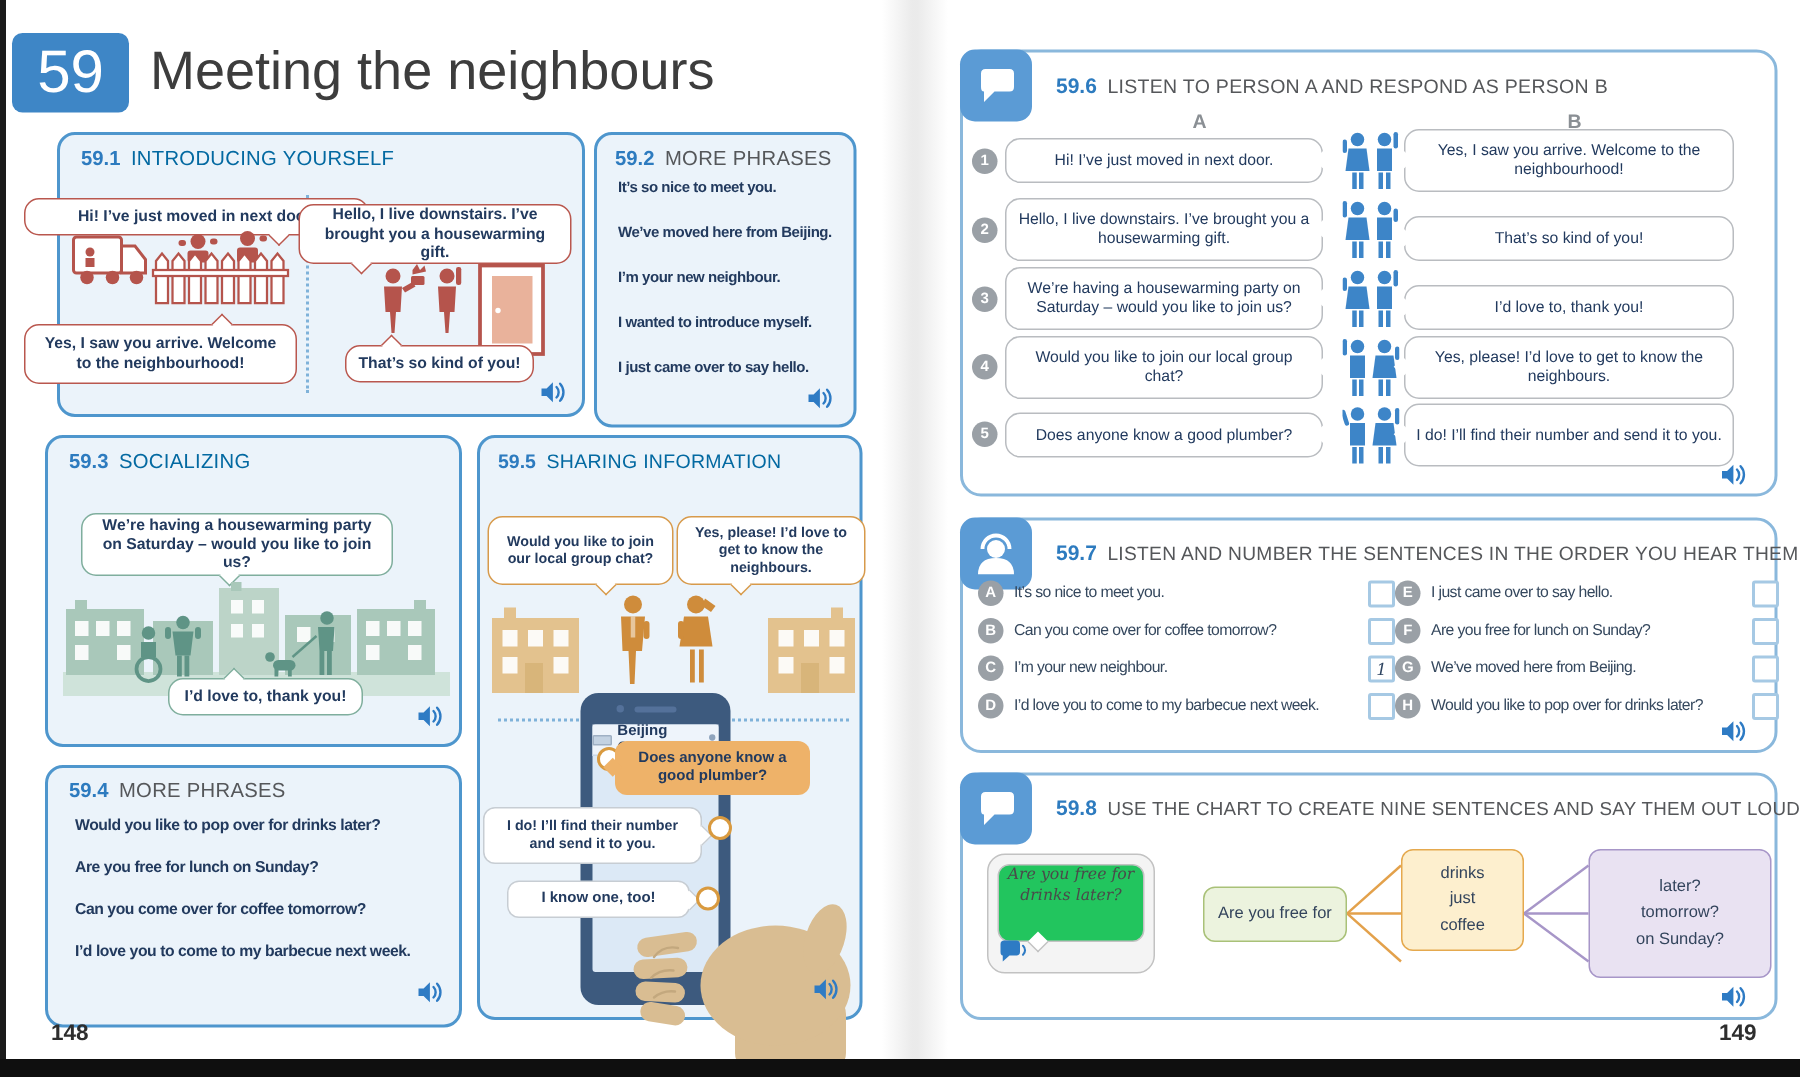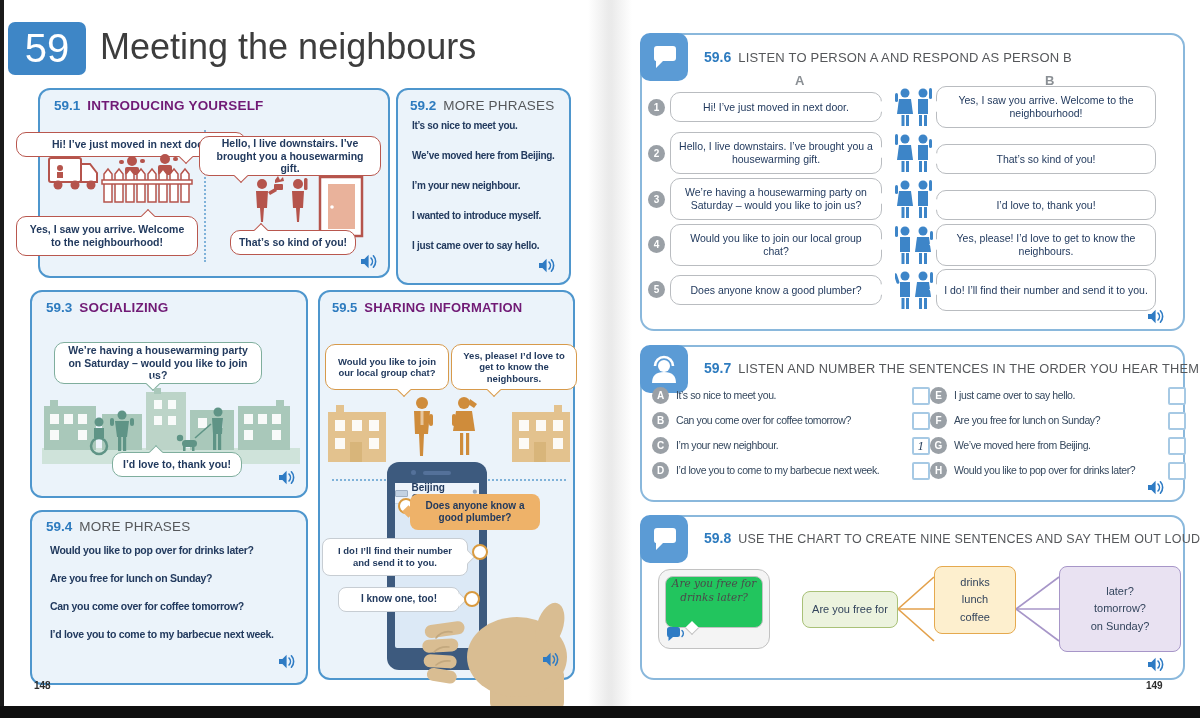--- a/index.html
+++ b/index.html
@@ -5,21 +5,21 @@
   html,body{margin:0;padding:0;background:#e8e8e8;}
   #canvas{position:relative;width:1200px;height:718px;background:#ffffff;overflow:hidden;
           font-family:"Liberation Sans",sans-serif;color:#1b2a4a;}
   .abs{position:absolute;}
   
   .panelL{position:absolute;background:#ebf3fa;border:2px solid #4e96cd;border-radius:12px;box-sizing:border-box;}
   .panelR{position:absolute;background:#ffffff;border:2px solid #8ab8dc;border-radius:14px;box-sizing:border-box;}
   
   .shead{position:absolute;font-size:13.5px;white-space:nowrap;}
   .snum{color:#2d7bbf;font-weight:bold;margin-right:7px;}
-  .hb{font-weight:bold;color:#701a75;letter-spacing:.2px;}
+  .hb{font-weight:normal;color:#0369a1;letter-spacing:.2px;}
   .hg{color:#55575a;letter-spacing:.2px;}
   
   .bub{position:absolute;background:#fff;border:1.5px solid var(--bc,#b9bcc0);border-radius:10px;
        display:flex;align-items:center;justify-content:center;text-align:center;
        color:#223a5e;padding:2px 7px;box-sizing:border-box;font-size:10.5px;line-height:1.2;}
   .bub.bold{font-weight:bold;}
   .tl{position:absolute;width:9px;height:9px;background:#fff;transform:rotate(45deg);}
   .t-r{right:-6px;top:calc(50% - 5px);border-top:1.5px solid var(--bc);border-right:1.5px solid var(--bc);}
   .t-l{left:-6px;top:calc(50% - 5px);border-bottom:1.5px solid var(--bc);border-left:1.5px solid var(--bc);}
   .t-b{bottom:-6px;left:calc(50% - 5px);border-bottom:1.5px solid var(--bc);border-right:1.5px solid var(--bc);}
@@ -32,21 +32,21 @@
   .chk{position:absolute;width:14px;height:14px;border:2px solid #a6c9e4;border-radius:2px;background:#fff;
        display:flex;align-items:center;justify-content:center;
        font-family:"DejaVu Serif",serif;font-style:italic;font-size:11px;color:#2f4562;}
   .itm{position:absolute;font-size:10.5px;letter-spacing:-0.4px;color:#35485e;white-space:nowrap;}
   .tab{position:absolute;width:48px;height:48px;background:#5b9bd5;border-radius:10px;
        display:flex;align-items:center;justify-content:center;}
   .dotv{position:absolute;border-left:2px dotted #7fb2d9;}
   .doth{position:absolute;border-top:2px dotted #7fb2d9;}
   .colhdr{position:absolute;font-weight:bold;color:#8a8f94;font-size:13px;}
   .audio{position:absolute;z-index:8;}
-  .pageno{position:absolute;font-size:10px;color:#2e2e2e;font-weight:bold;}
+  .pageno{position:absolute;font-size:15px;color:#2e2e2e;font-weight:bold;}
   
   .cbox{position:absolute;border-radius:8px;border:1.5px solid;box-sizing:border-box;
         display:flex;align-items:center;justify-content:center;text-align:center;
         font-size:11px;color:#33445c;line-height:1.6;}
   
   .phone{position:absolute;background:#3d5a7e;border-radius:12px;box-sizing:border-box;z-index:3;}
   .screen{position:absolute;background:#dce9f6;border-radius:2px;}
   .appbar{position:absolute;background:#eef4fb;border-bottom:1px solid #c8d8ea;display:flex;
           align-items:center;justify-content:center;gap:4px;font-size:10px;font-weight:bold;color:#223a5e;}
   .batt{width:11px;height:5px;border:1px solid #9fb0c4;border-radius:1px;background:#c3d2e2;}
@@ -565,21 +565,21 @@
           <line x1="118" y1="47" x2="161" y2="47"></line>
           <line x1="118" y1="47" x2="161" y2="79"></line>
       </g>
     </svg>
 
     <div class="cbox" style="left:160px;top:74px;width:96px;height:37px;background:#ecf3de;border-color:#a9c178;">
       <span>Are you free for</span>
     </div>
     <div class="cbox" style="left:292px;top:49px;width:82px;height:68px;background:#fdefce;border-color:#e5a94e;flex-direction:column;">
       <span>drinks</span>
-        <span>lunch</span>
+        <span>just</span>
         <span>coffee</span>
     </div>
     <div class="cbox" style="left:417px;top:49px;width:122px;height:86px;background:#e9e2f2;border-color:#a796c8;flex-direction:column;">
       <span>later?</span>
         <span>tomorrow?</span>
         <span>on Sunday?</span>
     </div>
 
     <svg class="audio" style="left:505px;top:140px;" width="18" height="15" viewBox="0 0 18 15">
       <path d="M1 5 h3.4 l4.2 -4.2 v13.4 l-4.2 -4.2 H1 z" fill="#2e7bc4"></path>

